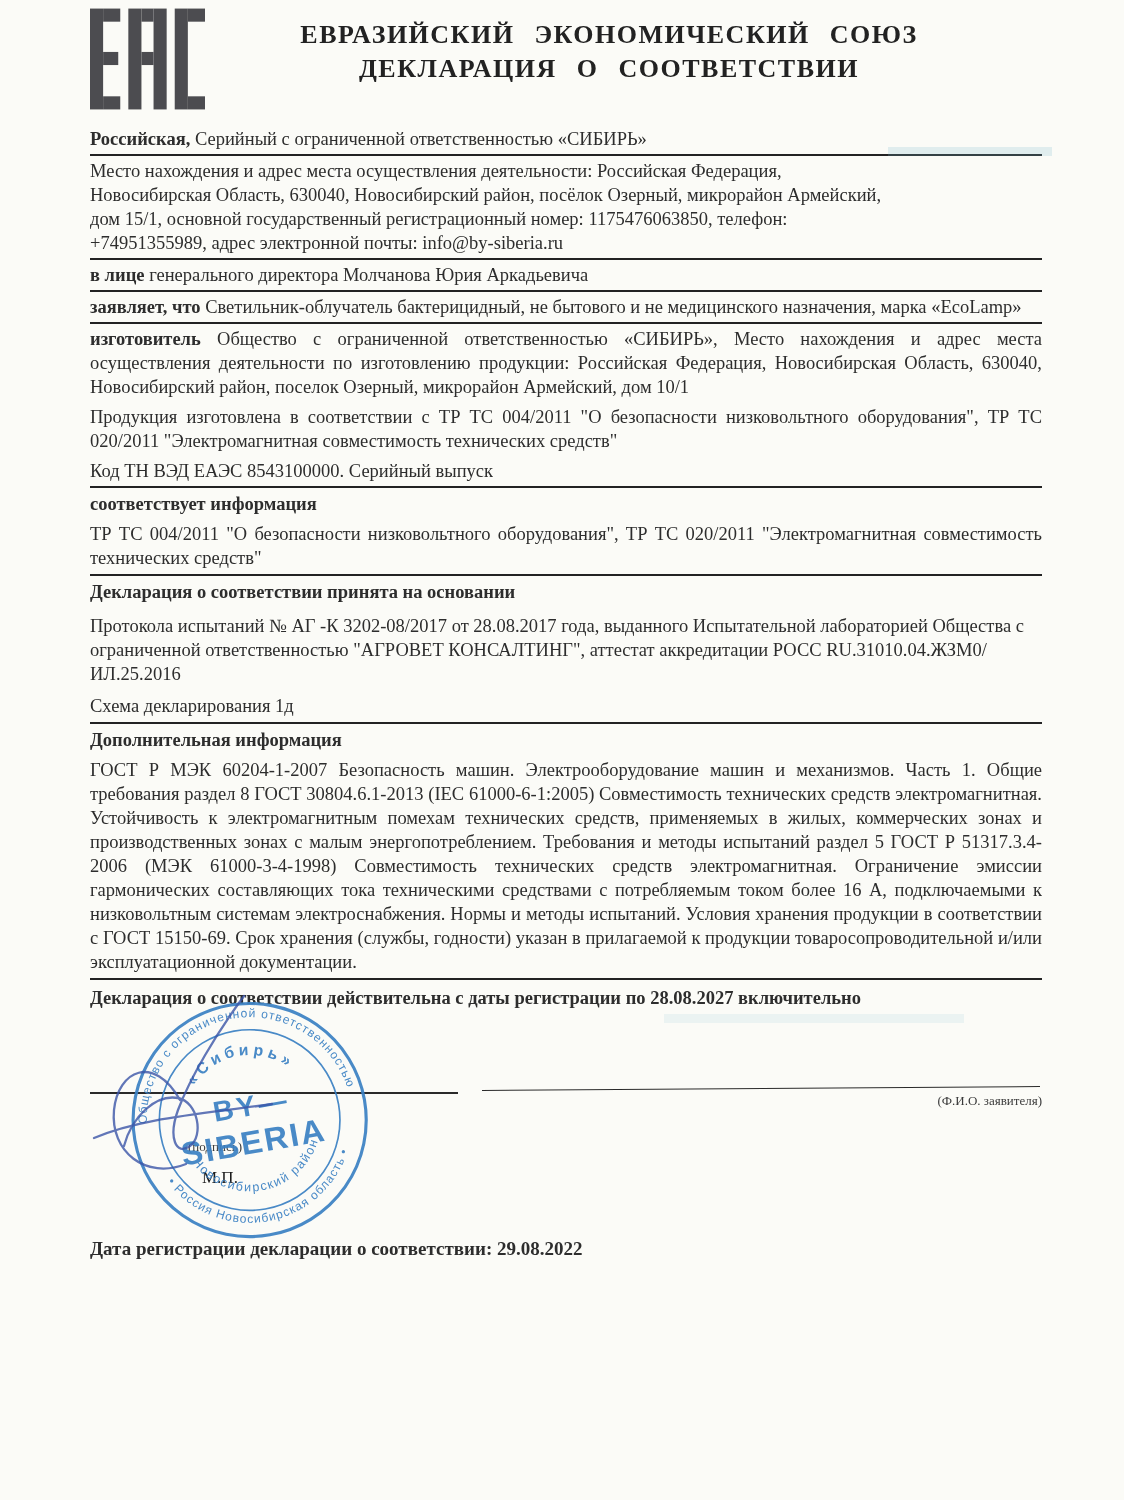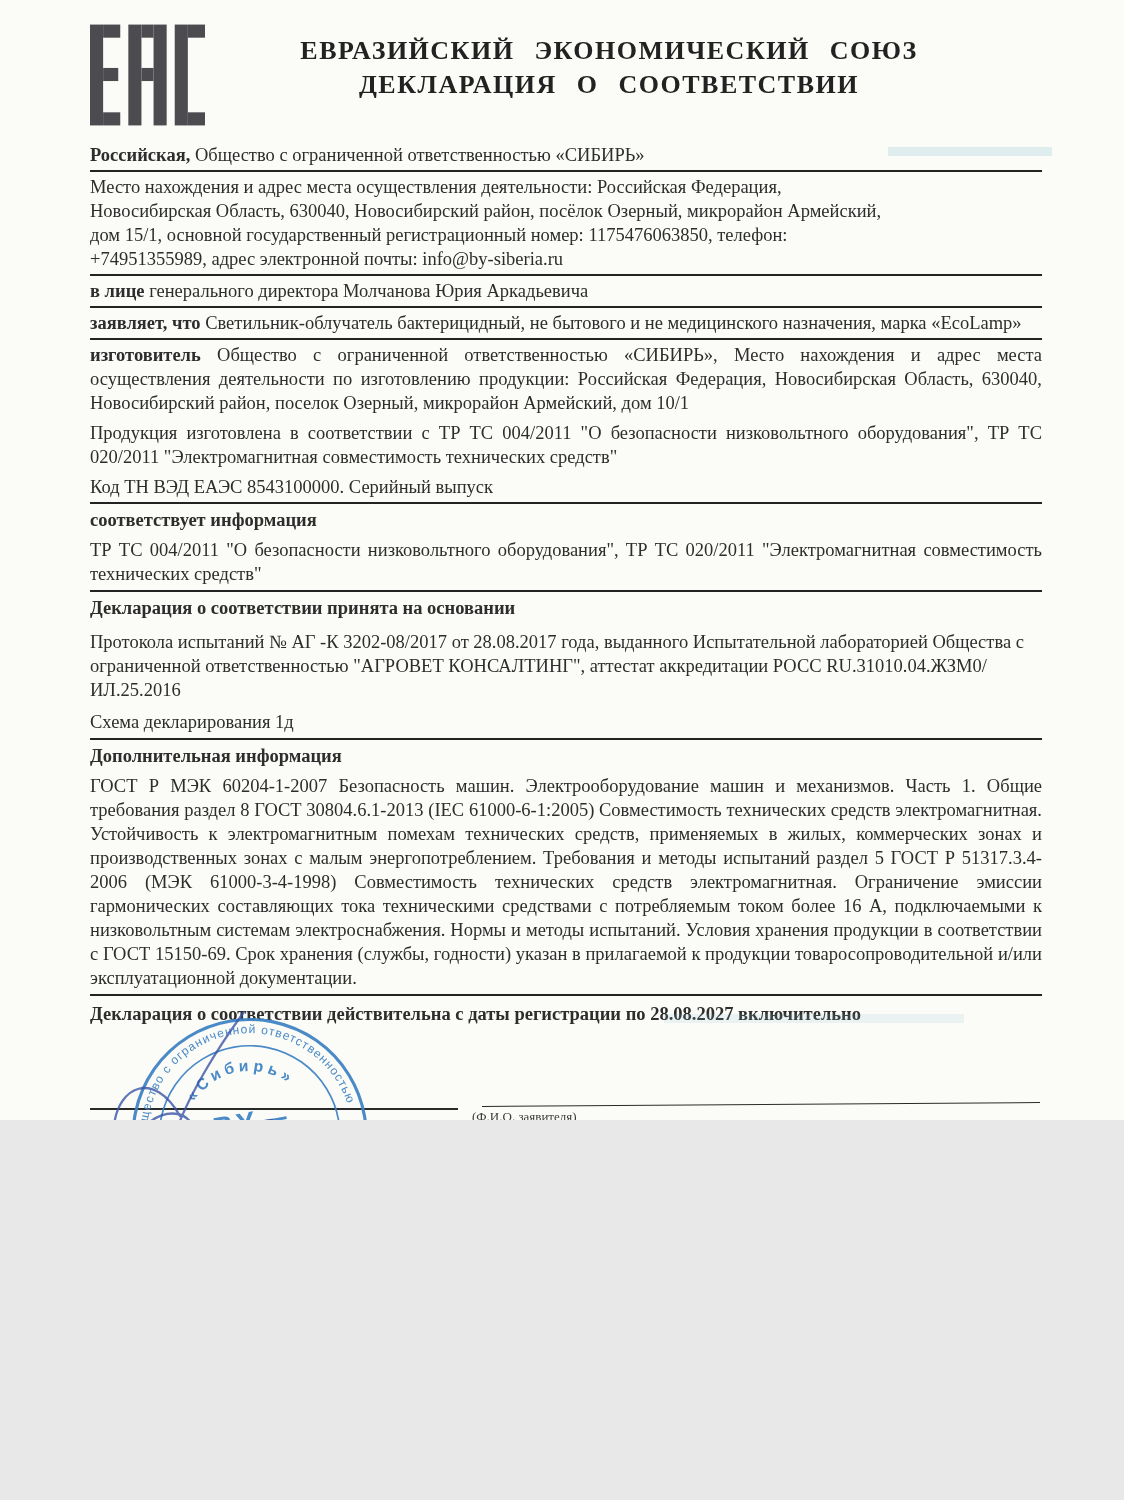--- a/index.html
+++ b/index.html
@@ -1,22 +1,22 @@
 <!DOCTYPE html>
 <html><head>
 <meta charset="utf-8">
 <style>
   html,body{margin:0;padding:0;background:#e8e8e8;}
   .page{
     position:relative;
-    width:1124px;height:1120px;
+    width:1124px;height:1500px;
     margin:0 auto;
     background:#fbfbf7;
     box-sizing:border-box;
-    padding:24px 82px 0 90px;
+    padding:8px 82px 0 90px;
     font-family:"Liberation Serif","DejaVu Serif",serif;
     color:#2d2d2d;
     overflow:hidden;
   }
   .header{display:flex;align-items:flex-start;margin-bottom:14px;}
   .eac{width:116px;height:102px;flex:0 0 auto;}
   .titles{flex:1;text-align:center;padding:10px 40px 0 10px;}
   .title-line{font-weight:bold;font-size:26px;line-height:34px;letter-spacing:1.5px;word-spacing:12px;color:#222;}
   .row{font-size:18.5px;line-height:24px;padding:3px 0;}
   .row .lbl{font-weight:bold;}
@@ -24,21 +24,21 @@
   .rule{border:none;border-top:2px solid #232323;margin:0;height:0;}
   .heading{font-weight:bold;font-size:18.5px;line-height:24px;padding:4px 0 2px 0;}
   .para{font-size:18.5px;line-height:24px;padding:4px 0;}
   .validity{font-weight:bold;font-size:18.5px;line-height:24px;padding:6px 0 2px 0;}
   .sig-area{position:relative;height:200px;margin-top:4px;}
   .sig-line-left{position:absolute;left:0;top:76px;width:368px;border-top:2px solid #2a2a2a;}
   .podpis-cap{position:absolute;left:98px;top:80px;font-size:13px;color:#3a3a3a;margin-top:43px;}
   .mp-label{position:absolute;left:112px;top:152px;font-size:17px;color:#1c1c1c;}
   .fio-name{position:absolute;left:382px;right:0;top:28px;text-align:center;font-size:19px;color:#2b2b2b;}
   .sig-line-right{position:absolute;left:392px;right:2px;top:72px;border-top:1.5px solid #2a2a2a;transform:rotate(-0.4deg);}
-  .fio-cap{position:absolute;left:382px;right:0;top:77px;text-align:left;font-size:13px;color:#3a3a3a;}
+  .fio-cap{position:absolute;left:382px;right:0;top:77px;text-align:right;font-size:13px;color:#3a3a3a;}
   .stamp-wrap{position:absolute;left:34px;top:-22px;transform:rotate(-10deg);opacity:.93;}
   .sign-wrap{position:absolute;left:-14px;top:-30px;opacity:.8;}
   .regline{font-weight:bold;font-size:19px;line-height:25px;}
   .regline.num{margin-top:10px;}
   .regline.date{margin-top:20px;}
   .artifact{position:absolute;height:9px;pointer-events:none;}
   .a1{left:888px;top:147px;width:164px;background:rgba(120,185,205,.20);}
   .a2{left:664px;top:1014px;width:300px;background:rgba(140,195,215,.14);}
 </style>
 </head>
@@ -64,21 +64,21 @@
         <rect x="97" y="0" width="17" height="13"></rect>
         <rect x="97" y="87" width="17" height="13"></rect>
       </g>
     </svg>
     <div class="titles">
       <div class="title-line">ЕВРАЗИЙСКИЙ ЭКОНОМИЧЕСКИЙ СОЮЗ</div>
       <div class="title-line">ДЕКЛАРАЦИЯ О СООТВЕТСТВИИ</div>
     </div>
   </div>
 
-  <div class="row"><span class="lbl">Российская,</span><span> Общество с ограниченной ответственностью «СИБИРЬ»</span></div>
+  <div class="row"><span class="lbl">Российская,</span><span> Серийный с ограниченной ответственностью «СИБИРЬ»</span></div>
   <hr class="rule">
 
   <div class="row">
     <div>Место нахождения и адрес места осуществления деятельности: Российская Федерация,</div>
     <div>Новосибирская Область, 630040, Новосибирский район, посёлок Озерный, микрорайон Армейский,</div>
     <div>дом 15/1, основной государственный регистрационный номер: 1175476063850, телефон:</div>
     <div>+74951355989, адрес электронной почты: info@by-siberia.ru</div>
   </div>
   <hr class="rule">
 

